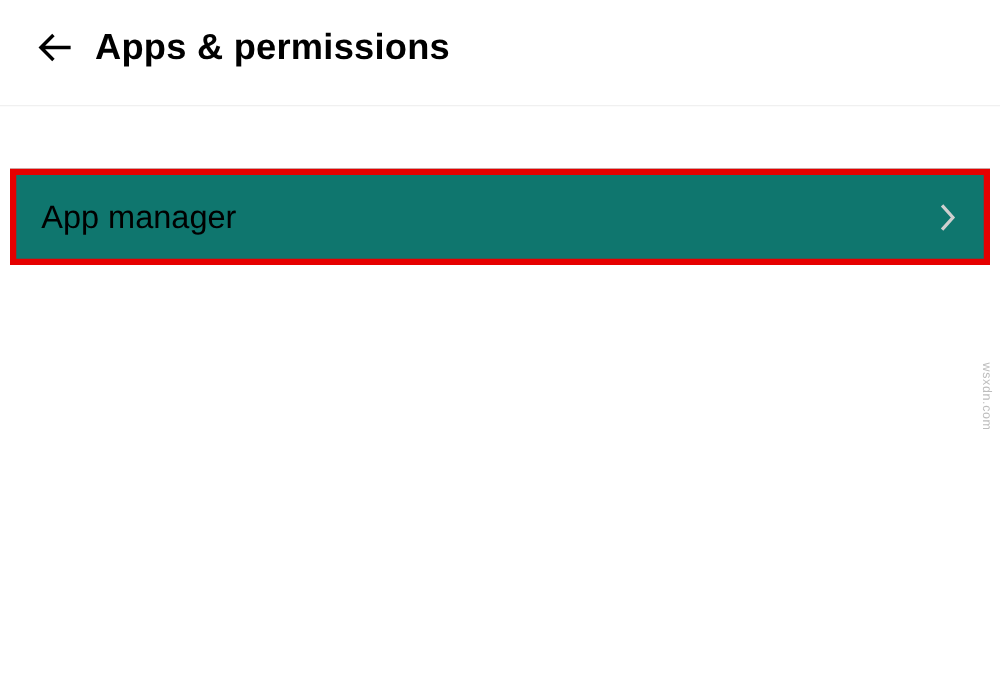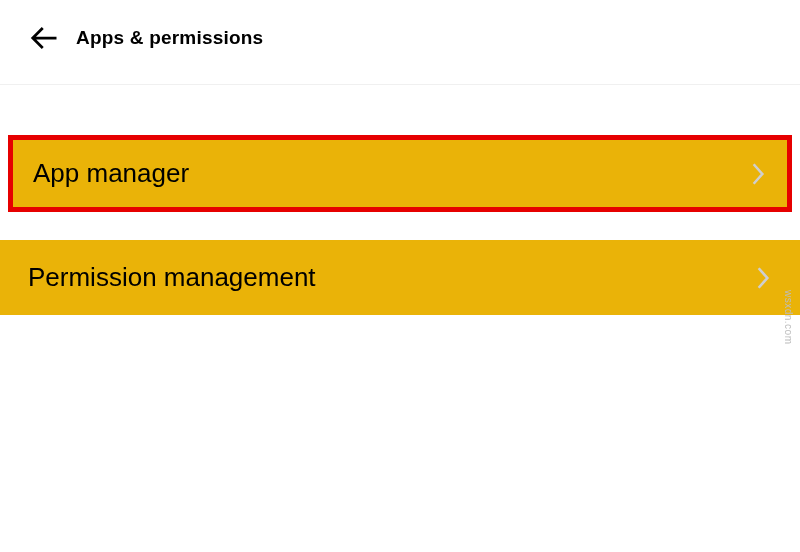--- a/index.html
+++ b/index.html
@@ -11,32 +11,32 @@
     border-bottom: 1px solid #f0f0f0;
   }
   .back-icon {
     width: 40px; height: 40px;
     display: flex; align-items: center; justify-content: center;
     cursor: pointer;
     margin-right: 12px;
   }
   .back-icon svg { width: 30px; height: 30px; stroke: #000; stroke-width: 2.2; fill: none; }
   .page-title {
-    font-size: 19px;
+    font-size: 29px;
     font-weight: 700;
     letter-spacing: 0.2px;
   }
   .content { padding-top: 50px; }
   .row {
     display: flex;
     align-items: center;
     justify-content: space-between;
     padding: 22px 28px 22px 28px;
     cursor: pointer;
-    background: #eab308;
+    background: #0f766e;
   }
   .row + .row { margin-top: 28px; }
   .row-label {
     font-size: 26px;
     font-weight: 400;
     color: #000;
   }
   .chevron { width: 18px; height: 28px; display: flex; align-items: center; justify-content: center; }
   .chevron svg { width: 14px; height: 26px; stroke: #cfcfcf; stroke-width: 2.4; fill: none; }
   .highlight {
@@ -71,25 +71,17 @@
 
   <div class="row highlight">
     <span class="row-label">App manager</span>
     <span class="chevron">
       <svg viewBox="0 0 12 24">
           <path d="M2 3 L10 12 L2 21"></path>
         </svg>
     </span>
   </div>
 
-  <div class="row">
-    <span class="row-label">Permission management</span>
-    <span class="chevron">
-      <svg viewBox="0 0 12 24">
-          <path d="M2 3 L10 12 L2 21"></path>
-        </svg>
-    </span>
-  </div>
 
 
 </div>
 
 <div class="watermark">wsxdn.com</div>
 
 </body></html>

